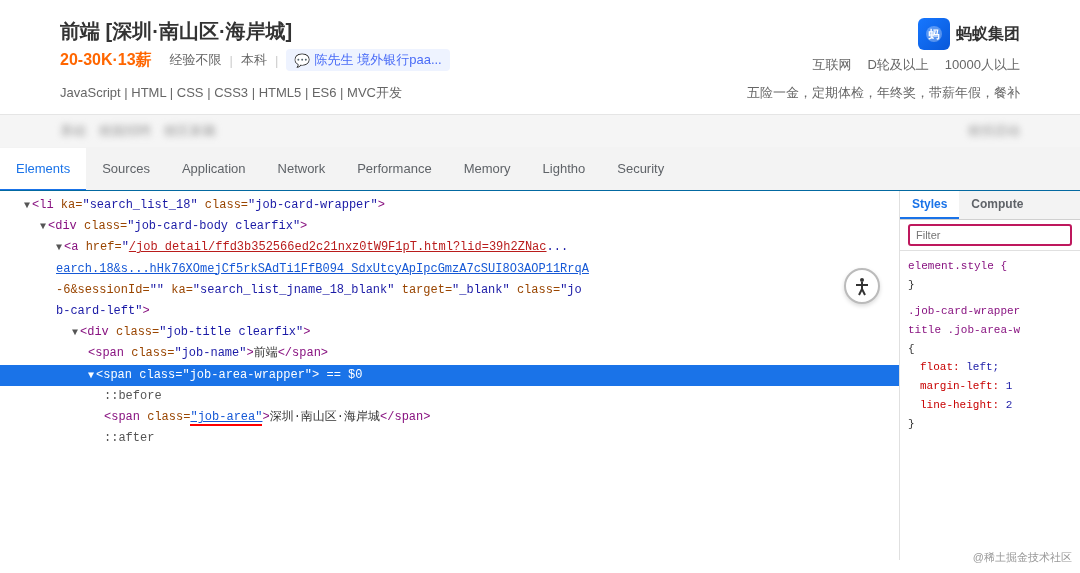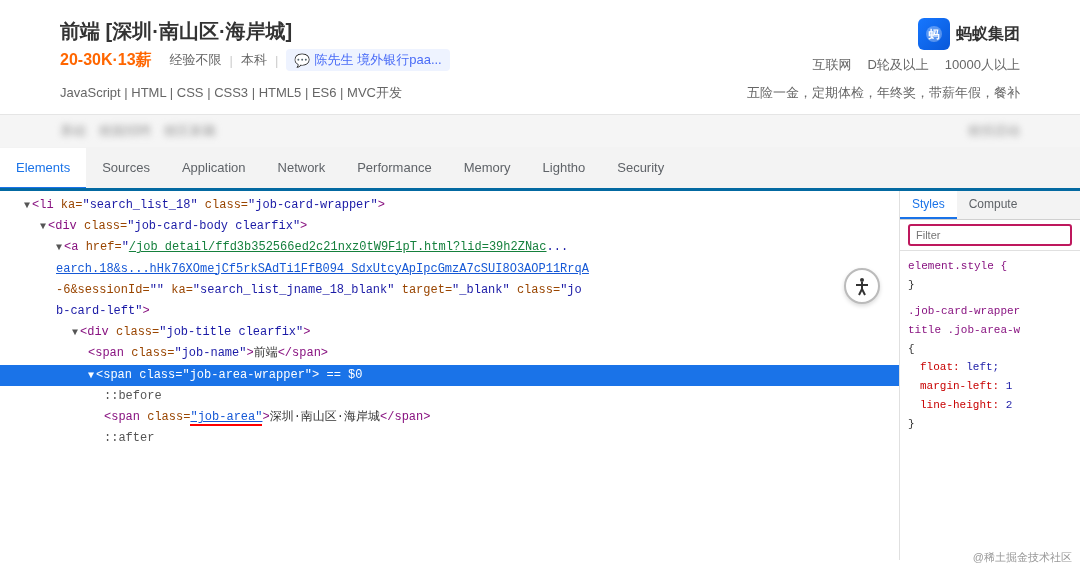--- a/index.html
+++ b/index.html
@@ -150,21 +150,21 @@
     .devtools {
       background: #f3f3f3;
       height: calc(573px - 160px);
       display: flex;
       flex-direction: column;
     }
 
     .devtools-tabs {
       display: flex;
       background: #f3f3f3;
-      border-bottom: 3px solid #0369a1;
+      border-bottom: 1px solid #0369a1;
       height: 44px;
       align-items: stretch;
       overflow: hidden;
     }
 
     .devtools-tab {
       padding: 0 16px;
       font-size: 13px;
       color: #5f6368;
       cursor: pointer;
@@ -207,21 +207,21 @@
     }
 
     .dom-line.selected {
       background: #1a73e8;
       color: #fff;
     }
 
     .html-tag { color: #881280; text-align: right; }
     .html-attr { color: #994500; }
     .html-value { color: #1a1aa6; }
-    .html-link { color: #15803d; text-decoration: underline; }
+    .html-link { color: #b91c1c; text-decoration: underline; }
     .html-text { color: #333; }
     .dom-indent-1 { padding-left: 24px; }
     .dom-indent-2 { padding-left: 40px; }
     .dom-indent-3 { padding-left: 56px; }
     .dom-indent-4 { padding-left: 72px; }
 
     .triangle { font-size: 10px; color: #555; margin-right: 2px; }
     .triangle.open { color: #555; }
 
     
@@ -231,20 +231,21 @@
       display: flex;
       flex-direction: column;
       font-size: 12px;
       font-family: "Courier New", Consolas, monospace;
     }
 
     .styles-tabs {
       display: flex;
       border-bottom: 1px solid #d0d0d0;
       background: #f3f3f3;
+      font-weight: bold;
     }
 
     .styles-tab {
       padding: 6px 12px;
       font-size: 12px;
       color: #5f6368;
       cursor: pointer;
       font-family: -apple-system, Arial, sans-serif;
     }
 

